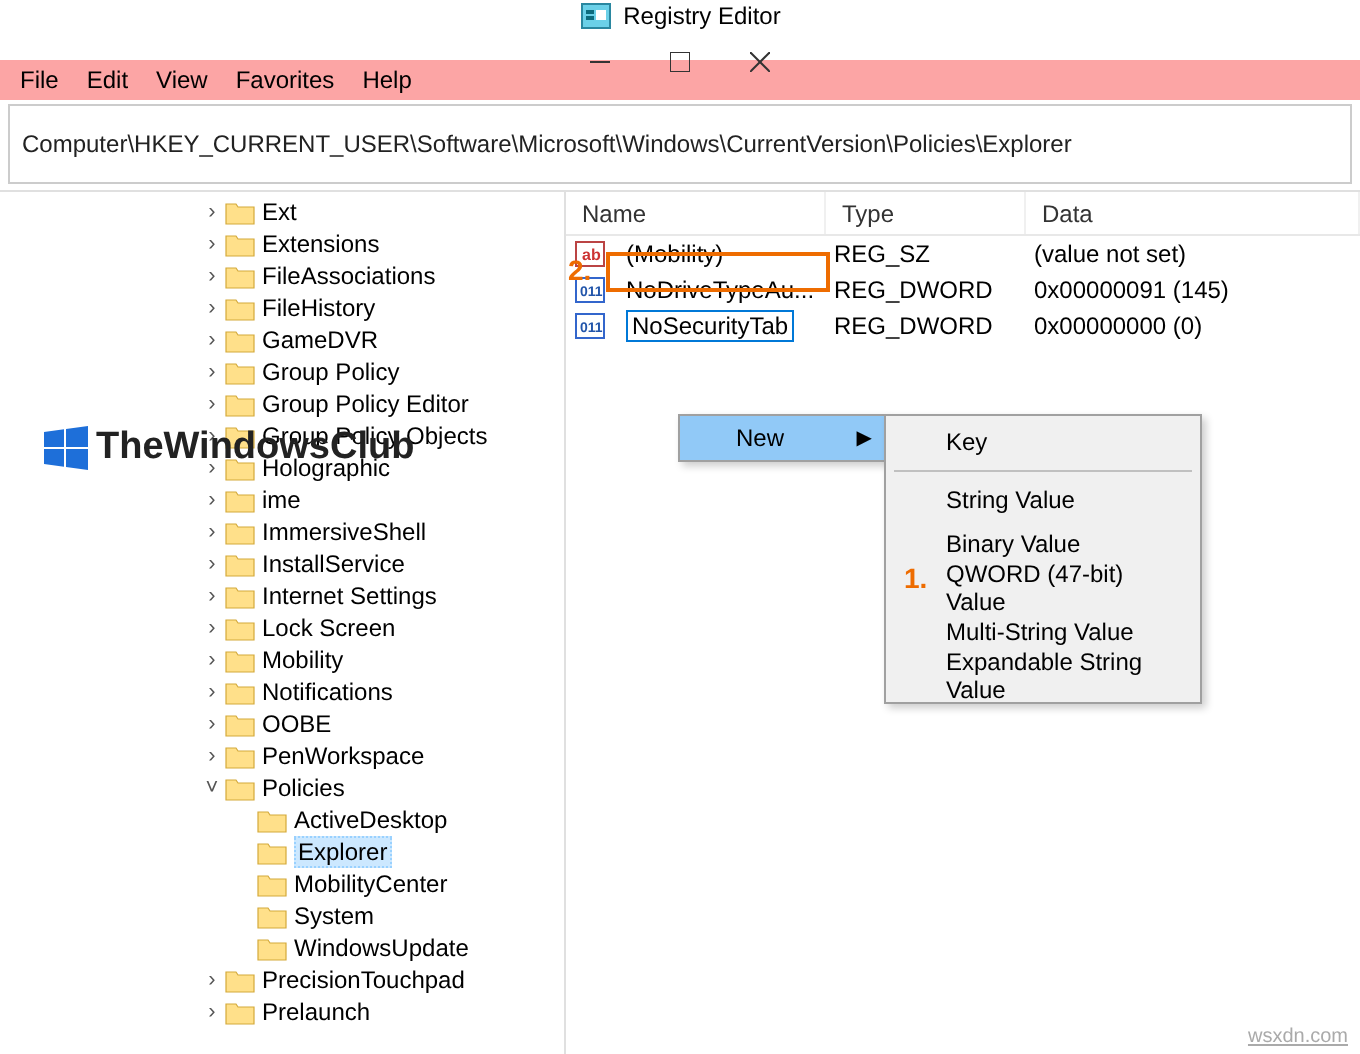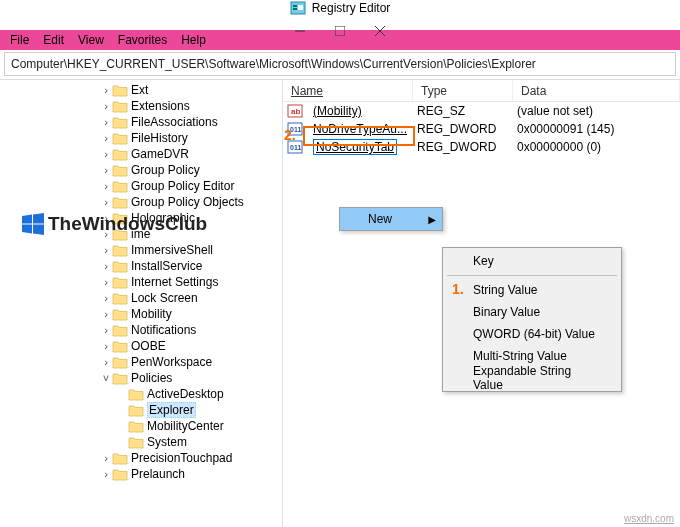--- a/index.html
+++ b/index.html
@@ -25,25 +25,25 @@
   }
   .titlebar-left { display: flex; align-items: center; gap: 6px; }
   .winctl { display: flex; gap: 0; }
   .winctl div { width: 40px; height: 30px; display: flex; align-items: center; justify-content: center; }
   .menubar {
     height: 20px;
     display: flex;
     align-items: center;
     padding: 0 4px;
     gap: 2px;
-    background: #ec4899;
+    background: #fca5a5;
   }
   .menubar span { padding: 2px 6px; }
   .addrbar {
-    height: 24px;
+    height: 40px;
     border: 1px solid #ccc;
     margin: 2px 4px 3px 4px;
     padding: 2px 6px;
     display: flex;
     align-items: center;
     font-size: 12px;
     color: #222;
     background: #fff;
   }
   .main {
@@ -82,21 +82,21 @@
     align-items: center;
   }
   .list-header div {
     padding: 0 8px;
     border-right: 1px solid #f0f0f0;
     height: 100%;
     display: flex;
     align-items: center;
     color: #333;
   }
-  .col-name { width: 130px; text-decoration: underline; }
+  .col-name { width: 130px; }
   .col-type { width: 100px; }
   .col-data { flex: 1; }
   .list-row {
     display: flex;
     height: 18px;
     align-items: center;
   }
   .list-row .cell { padding: 0 4px; display: flex; align-items: center; gap: 2px; }
   .regicon { width: 24px; height: 16px; display: inline-flex; }
   .editing {
@@ -130,21 +130,21 @@
   .ctxmenu.primary { left: 339px; top: 207px; width: 104px; }
   .ctx-row {
     height: 22px;
     display: flex;
     align-items: center;
     padding: 0 24px 0 28px;
     position: relative;
   }
   .ctx-row.hover { background: #91c9f7; }
   .ctx-row .arrow { position: absolute; right: 6px; font-size: 10px; }
-  .ctxmenu.secondary { left: 442px; top: 207px; width: 180px; padding: 2px 0; margin-top: 40px; }
+  .ctxmenu.secondary { left: 442px; top: 207px; width: 159px; padding: 2px 0; }
   .ctxmenu.secondary .ctx-row { padding-left: 30px; }
   .ctx-sep { height: 1px; background: #c0c0c0; margin: 3px 4px; }
   .ctx-row.sel { background: #91c9f7; }
   .callout1 {
     position: absolute;
     left: 452px;
     top: 281px;
     color: #ee6c00;
     font-weight: bold;
     font-size: 14px;
@@ -563,20 +563,36 @@
         <span class="spacer"></span>
         <span class="spacer"></span>
         <span class="spacer"></span>
         <span class="toggle"></span>
         <span class="folder">
           <svg width="16" height="14">
             <path d="M1 3h5l1 1.5h8v8.5h-14z" fill="#ffe08a" stroke="#d4a93a" stroke-width="0.6"></path>
           </svg>
         </span>
         <span class="label">System</span>
+      </div>
+      <div class="tree-item">
+        <span class="spacer"></span>
+        <span class="spacer"></span>
+        <span class="spacer"></span>
+        <span class="spacer"></span>
+        <span class="spacer"></span>
+        <span class="spacer"></span>
+        <span class="spacer"></span>
+        <span class="toggle"></span>
+        <span class="folder">
+          <svg width="16" height="14">
+            <path d="M1 3h5l1 1.5h8v8.5h-14z" fill="#ffe08a" stroke="#d4a93a" stroke-width="0.6"></path>
+          </svg>
+        </span>
+        <span class="label">WindowsUpdate</span>
       </div>
       <div class="tree-item">
         <span class="spacer"></span>
         <span class="spacer"></span>
         <span class="spacer"></span>
         <span class="spacer"></span>
         <span class="spacer"></span>
         <span class="spacer"></span>
         <span class="toggle">›</span>
         <span class="folder">
@@ -659,21 +675,21 @@
   <div class="ctx-row hover">
     <span>New</span>
     <span class="arrow">▶</span>
   </div>
 </div>
 <div class="ctxmenu secondary" id="ctx2">
     <div class="ctx-row">Key</div>
     <div class="ctx-sep"></div>
     <div class="ctx-row">String Value</div>
     <div class="ctx-row">Binary Value</div>
-    <div class="ctx-row">QWORD (64-bit) Value</div>
+    <div class="ctx-row">QWORD (47-bit) Value</div>
     <div class="ctx-row">Multi-String Value</div>
     <div class="ctx-row">Expandable String Value</div>
   </div>
 
 <div class="callout1">1.</div>
 
 <div class="watermark">
   <span class="winlogo">
     <svg width="22" height="22" viewBox="0 0 22 22">
         <polygon points="0,3 10,1.6 10,10.5 0,10.5" fill="#1e6fd9"></polygon>

